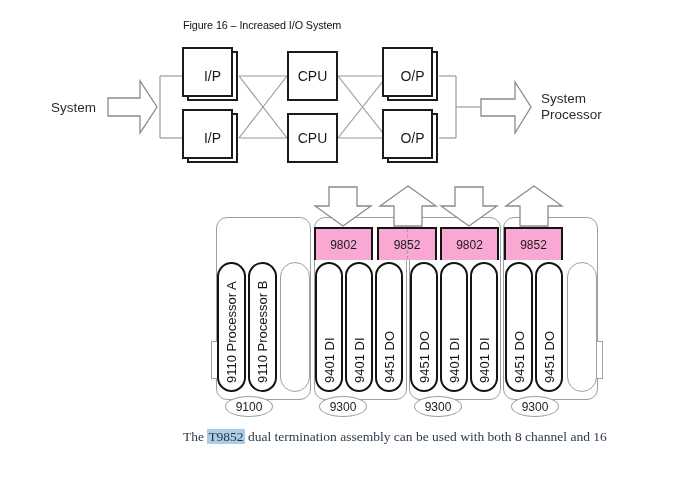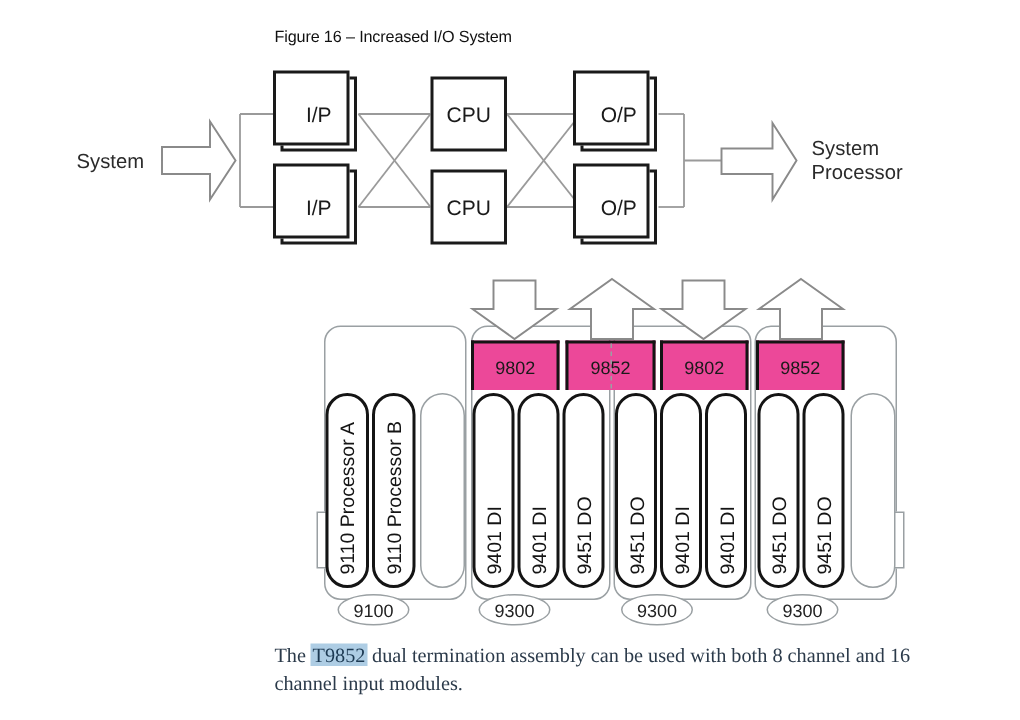--- a/index.html
+++ b/index.html
@@ -28,21 +28,21 @@
   .rack{position:absolute;top:217px;height:183px;background:#fff;
         border:1.7px solid #9aa0a3;border-radius:11px;box-sizing:border-box;z-index:1;}
   .tab{position:absolute;top:341px;height:38px;background:#fff;
        border:1.4px solid #9aa0a3;box-sizing:border-box;z-index:1;}
   .module{position:absolute;top:262px;height:130px;background:#fff;
           border:2.4px solid #141414;border-radius:15px;box-sizing:border-box;
           display:flex;justify-content:center;z-index:1;}
   .module.empty{border:1.5px solid #9aa0a3;}
   .mlabel{writing-mode:vertical-rl;transform:rotate(180deg);white-space:nowrap;
           font-size:13px;color:#141414;padding-top:7px;}
-  .ta{position:absolute;top:227px;height:33px;background:#ec4899;box-sizing:border-box;
+  .ta{position:absolute;top:227px;height:33px;background:#f9a8d4;box-sizing:border-box;
       border:2.4px solid #141414;border-bottom:none;display:flex;align-items:center;
       justify-content:center;font-size:12px;color:#1a1a1a;z-index:1;}
   .dashline{position:absolute;left:407px;top:229px;height:30px;width:0;
             border-left:1.3px dashed #9aa0a3;z-index:1;}
   .slot-ellipse{position:absolute;top:396px;width:48px;height:21px;background:#fff;
       border:1.4px solid #9aa0a3;border-radius:50%;box-sizing:border-box;
       display:flex;align-items:center;justify-content:center;
       font-size:12px;color:#222;z-index:1;}
 
   
@@ -178,14 +178,13 @@
   <span>O/P</span>
   </div>
 
 <div class="flowtext" style="left:541px;top:91px;line-height:15.5px;">
   <div>System</div>
   <div>Processor</div>
 </div>
 
 <div class="abs" id="caption">
   <span>The </span><span class="hl">T9852</span><span> dual termination assembly can be used with both 8 channel and 16</span><br>
-  <span>channel input modules.</span>
 </div>
 
 </body></html>

